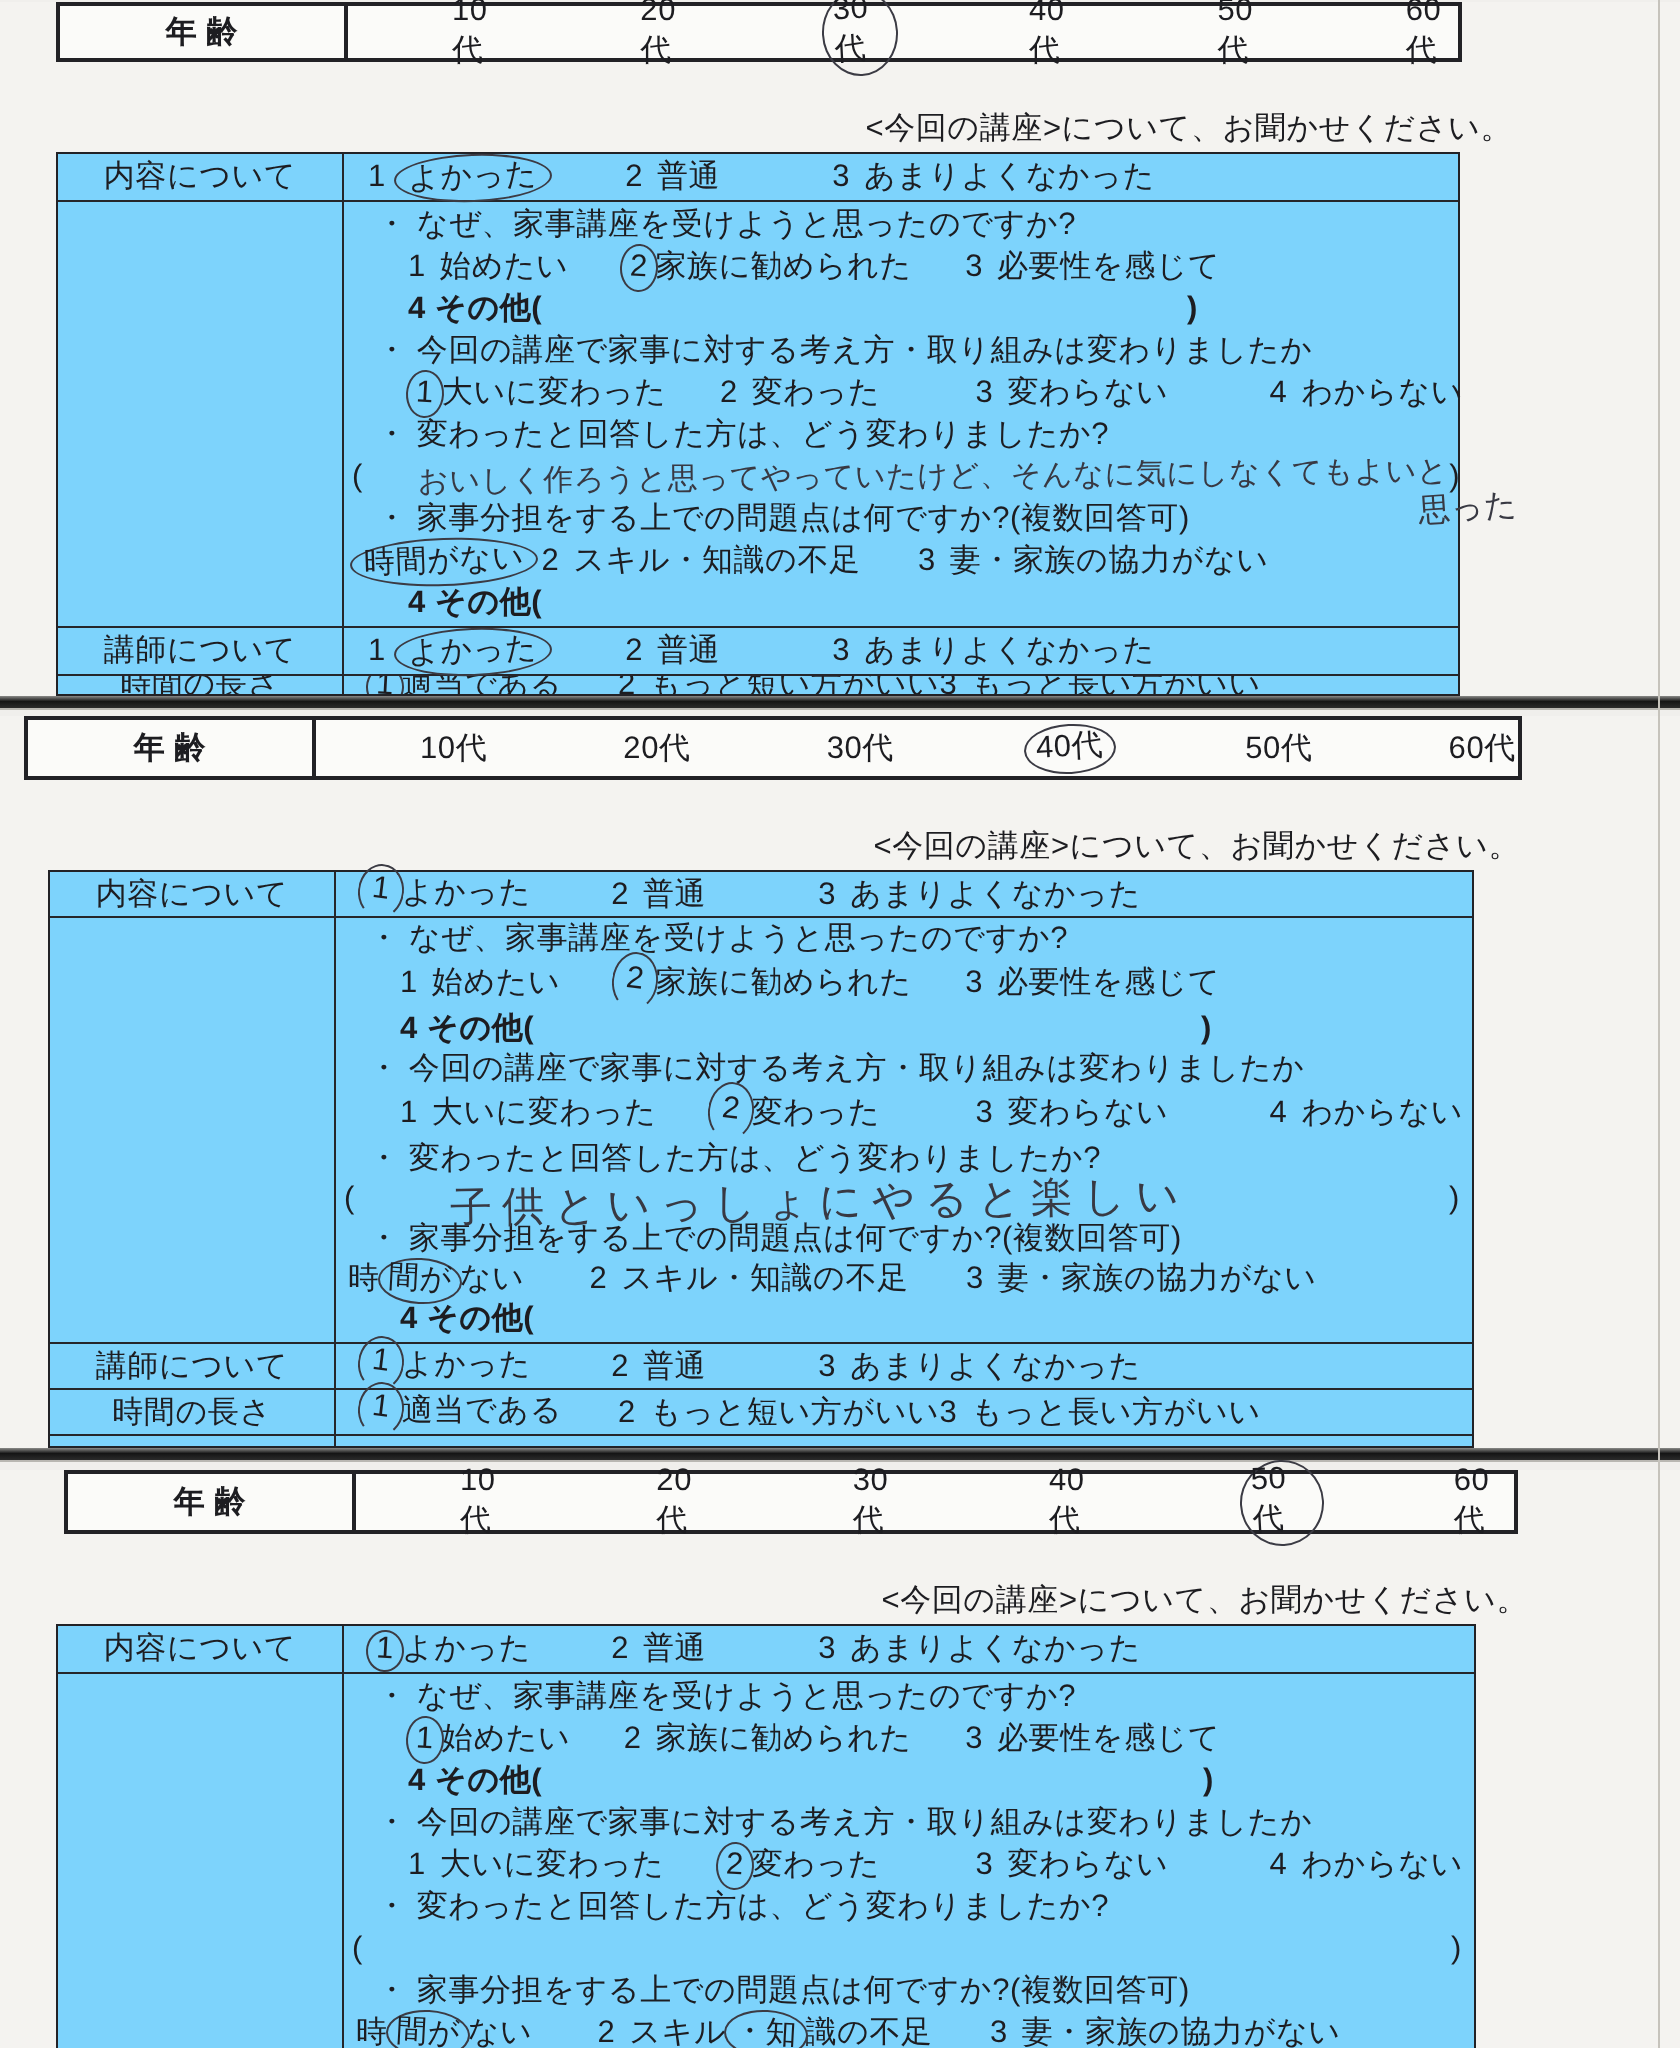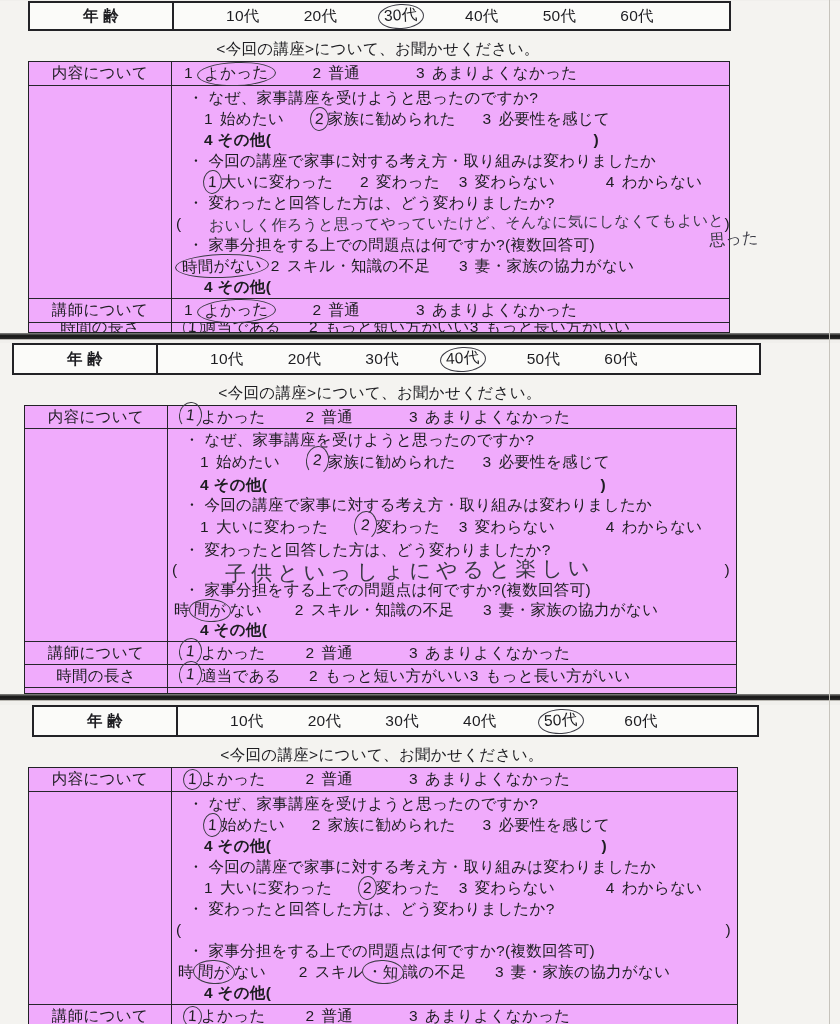--- a/index.html
+++ b/index.html
@@ -4,50 +4,50 @@
 <style>
   html,body{margin:0;padding:0;}
   .page{position:relative;width:840px;height:1024px;background:#f0efec;overflow:hidden;
         font-family:"Liberation Sans",sans-serif;color:#1d1d21;font-size:15.5px;letter-spacing:.3px;}
   .paper-edge{position:absolute;top:0;bottom:0;left:829px;width:1px;background:#c6c3bc;}
   .sheet{position:relative;background:#f4f3f0;}
   .seam{height:6px;background:linear-gradient(#8a8a88,#151515 45%,#2b2b2b);box-shadow:0 1px 0 #b9b7b2, 0 -1px 0 #b9b7b2;}
   
   .age-table{display:flex;border:2.2px solid #222226;background:#fbfbf9;height:26px;}
   .age-label{width:142px;border-right:2.2px solid #222226;display:flex;align-items:center;justify-content:center;font-weight:600;}
-  .age-opts{flex:1;display:flex;align-items:center;padding-left:52px;gap:44px;}
+  .age-opts{flex:1;display:flex;align-items:center;padding-left:52px;gap:68px;}
   .s1 .age-table{margin:1px 0 0 28px;width:699px;}
   .s2 .age-table{margin:4px 0 0 12px;width:745px;height:28px;}
   .s3 .age-table{margin:5px 0 0 32px;width:723px;height:28px;}
   
-  .heading{margin-top:8px;text-align:center;height:20px;}
+  .heading{margin-top:23px;text-align:right;height:20px;}
   .s1 .heading{width:756px;} .s2 .heading{width:760px;} .s3 .heading{width:764px;}
   
-  .stable{border:1.8px solid #222226;background:#f0abfc;margin-left:28px;margin-top:2px;}
+  .stable{border:1.8px solid #222226;background:#7dd3fc;margin-left:28px;margin-top:2px;}
   .s1 .stable{width:700px;} .s2 .stable{width:711px;margin-left:24px;} .s3 .stable{width:708px;}
   .trow{display:flex;}
   .trow + .trow{border-top:1.6px solid #26262a;}
   .tlabel{width:142px;border-right:1.6px solid #26262a;display:flex;align-items:center;justify-content:center;flex-shrink:0;}
   .tcell{flex:1;min-width:0;}
   .r-rating{height:23px;}
   .r-rating .tcell{display:flex;align-items:center;padding-left:12px;}
   .s2 .r-rating{height:22px;}
   .qcell{padding:1px 0;}
   .line{line-height:21px;white-space:nowrap;}
   .s2 .line{line-height:20px;}
   .q{padding-left:16px;}
   .optl{padding-left:32px;}
   .othl{padding-left:32px;display:flex;font-weight:bold;}
   .othl .close{margin-left:auto;margin-right:130px;}
   .probl{padding-left:6px;}
   .howl{display:flex;position:relative;padding-left:4px;}
   .howl .paren-c{margin-left:auto;margin-right:6px;}
   .num{margin-right:7px;display:inline-block;}
   .grp{display:inline-block;}
-  .g18{}.g22{margin-right:22px}.g24{margin-right:24px}.g26{margin-right:14px}
+  .g18{}.g22{margin-right:22px}.g24{margin-right:24px}.g26{margin-right:43px}
   .g28{margin-right:28px}.g40{margin-right:40px}.g46{margin-right:46px}.g56{margin-right:56px}
   
   .circ{display:inline-block;border:1.7px solid #3b3b44;border-radius:50%;padding:0 6px 1px;margin:-2px -3px;transform:rotate(-2deg);}
   .circ-n{display:inline-block;border:1.7px solid #3b3b44;border-radius:50%;padding:0 4px 1px;margin:-2px -1px;transform:rotate(3deg);}
   .circ-age{transform:rotate(-3deg);padding:0 5px 2px;}
   .circ-tall{padding:3px 6px 4px;transform:translateY(-2px) rotate(7deg);border-bottom-color:transparent;}
   .hand{font-family:"DejaVu Sans",sans-serif;color:#383943;}
   .hw1{flex:1;font-size:15px;transform:rotate(-.6deg);padding-left:28px;overflow:visible;}
   .hw2{flex:1;font-size:21px;letter-spacing:5px;transform:rotate(-1deg);padding-left:48px;}
   .hw-over{position:absolute;right:-30px;top:15px;font-size:16px;transform:rotate(-4deg);}

